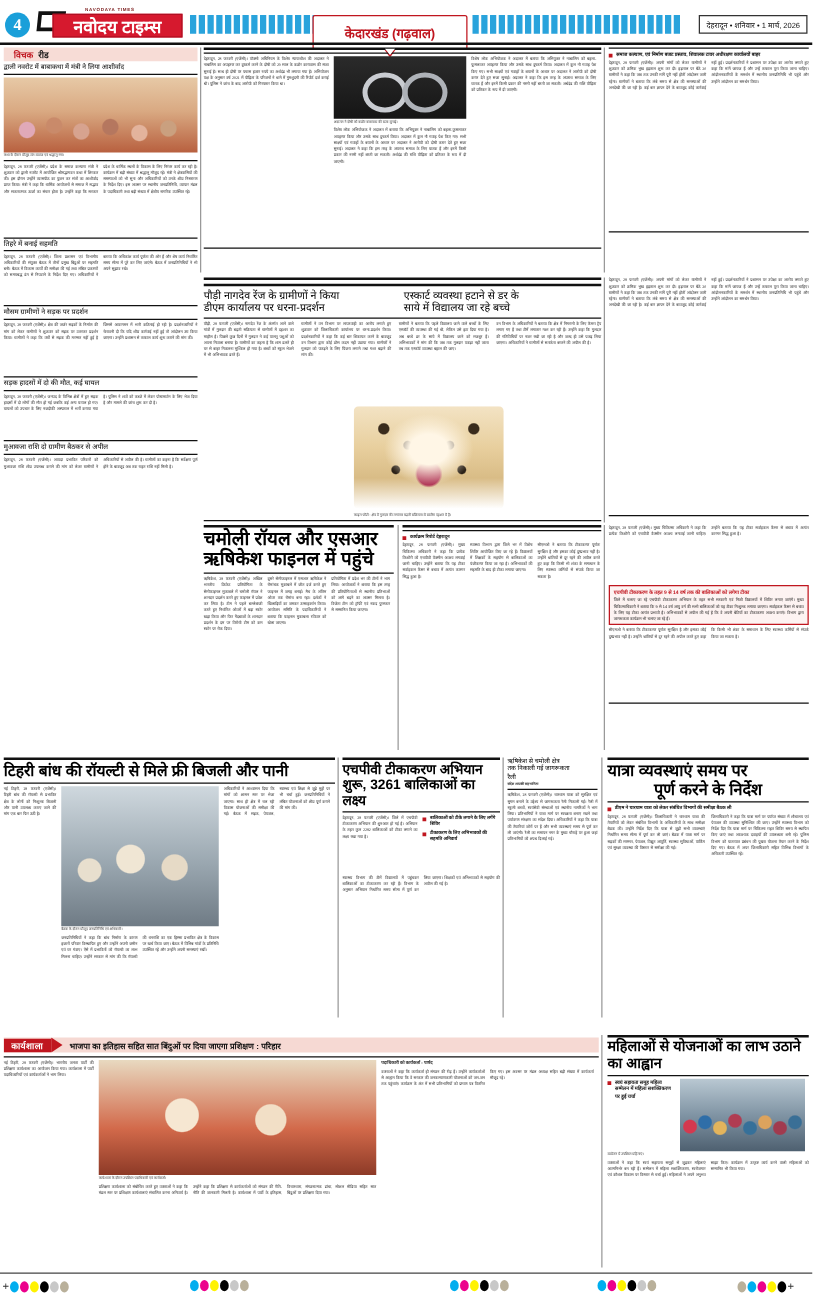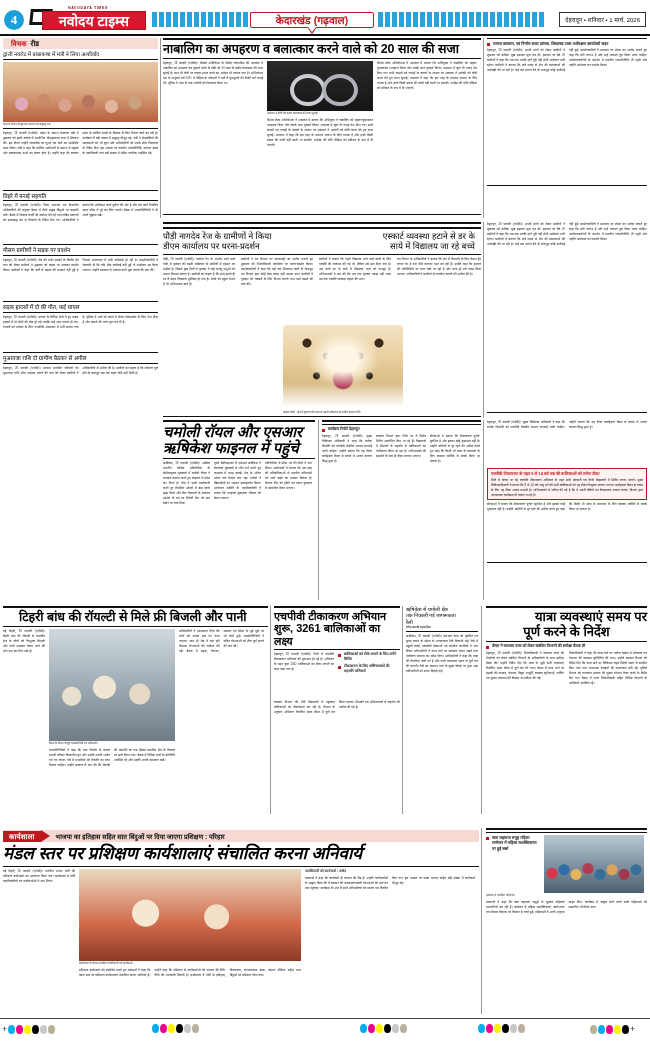--- a/index.html
+++ b/index.html
@@ -37,21 +37,21 @@
     position:absolute; left:14px; top:5px; width:104px; height:19px;
     background:#d6192e; color:#fff; font-weight:bold; font-size:14px;
     display:flex; align-items:center; justify-content:center;
     letter-spacing:0px; border:1px solid #b00f22;
   }
   .bars { position:absolute; top:8px; height:15px; display:flex; gap:2px; }
   .bars i { display:block; width:5px; height:15px; background:#29a3dc; }
   .bars.left { left:152px; }
   .bars.right { left:378px; }
   .edition-tag {
-    position:absolute; left:250px; top:8px; width:124px; height:16px;
+    position:absolute; left:250px; top:8px; width:124px; height:28px;
     background:#fff; border:1.5px solid #c0161f; border-radius:2px;
     color:#c0161f; font-weight:bold; font-size:10.5px;
     display:flex; align-items:center; justify-content:center;
   }
   .edition-tag::after{
     content:""; position:absolute; left:50%; margin-left:-5px; bottom:-7px;
     width:0;height:0; border-left:5px solid transparent; border-right:5px solid transparent;
     border-top:7px solid #c0161f;
   }
   .edition-tag::before{
@@ -68,21 +68,21 @@
 
   
   .body-text { font-size:3.1px; line-height:1.62; color:#1a1a1a; text-align:justify;
                font-family:"Liberation Serif", serif; word-spacing:.3px; }
   .body-text.col2 { column-count:2; column-gap:4px; }
   .body-text.col3 { column-count:3; column-gap:4px; }
 
   h1,h2,h3,h4{ font-weight:bold; color:#000; font-family:"Liberation Sans", sans-serif; }
 
   .hl-xl { font-size:24px; line-height:1.04; letter-spacing:-.3px; }
-  .hl-lg { font-size:15.5px; line-height:1.08;font-style:italic; }
+  .hl-lg { font-size:15.5px; line-height:1.08; }
   .hl-md { font-size:12px; line-height:1.12; }
   .hl-sm { font-size:9px; line-height:1.15; }
   .hl-xs { font-size:7px; line-height:1.2; }
 
   .rule { background:#111; height:1px; width:100%; }
   .rule-thick { background:#111; height:2px; width:100%; }
   .vrule { position:absolute; width:1px; background:#999; }
 
   .caption { font-size:2.8px; color:#333; line-height:1.35; font-family:"Liberation Serif", serif; }
 
@@ -286,21 +286,20 @@
     <div class="body-text col2" style="margin-top:2px;height:36px;">देहरादून, 28 फरवरी (एजेंसी)। जनपद के विभिन्न क्षेत्रों में हुए सड़क हादसों में दो लोगों की मौत हो गई जबकि कई अन्य घायल हो गए। घायलों को उपचार के लिए नजदीकी अस्पताल में भर्ती कराया गया है। पुलिस ने शवों को कब्जे में लेकर पोस्टमार्टम के लिए भेज दिया है और मामले की जांच शुरू कर दी है।</div>
 
     <div class="rule" style="margin-top:1px;"></div>
     <div class="hl-xs" style="margin-top:2px;font-size:5.6px;">मुआवजा राशि दो ग्रामीण बैठकर से अपील</div>
     <div class="rule" style="margin-top:1px;"></div>
     <div class="body-text col2" style="margin-top:2px;height:26px;">देहरादून, 28 फरवरी (एजेंसी)। आपदा प्रभावित परिवारों को मुआवजा राशि शीघ्र उपलब्ध कराने की मांग को लेकर ग्रामीणों ने अधिकारियों से अपील की है। ग्रामीणों का कहना है कि सर्वेक्षण पूर्ण होने के बावजूद अब तक राहत राशि नहीं मिली है।</div>
   </div>
 
   <div class="col" style="left:163px; top:38px; width:318px;">
     <div class="rule-thick"></div>
-    <h2 class="hl-md" style="margin-top:2px;font-size:12.5px;">नाबालिग का अपहरण व बलात्कार करने वाले को 20 साल की सजा</h2>
     <div class="rule" style="margin-top:2px;"></div>
     <div style="display:flex;gap:4px;margin-top:2px;">
       <div style="width:100px;">
         <div class="body-text" style="height:150px;">देहरादून, 28 फरवरी (एजेंसी)। पॉक्सो अधिनियम के विशेष न्यायाधीश की अदालत ने नाबालिग का अपहरण कर दुष्कर्म करने के दोषी को 20 साल के कठोर कारावास की सजा सुनाई है। साथ ही दोषी पर पचास हजार रुपये का अर्थदंड भी लगाया गया है। अभियोजन पक्ष के अनुसार वर्ष 2021 में पीड़िता के परिजनों ने थाने में गुमशुदगी की रिपोर्ट दर्ज कराई थी। पुलिस ने जांच के बाद आरोपी को गिरफ्तार किया था।</div>
       </div>
       <div style="width:106px;">
         <div class="photo ph-handcuff" style="width:106px;height:50px;"></div>
         <div class="caption" style="margin-top:1px;">अदालत ने दोषी को कठोर कारावास की सजा सुनाई।</div>
         <div class="body-text" style="margin-top:2px;height:92px;">विशेष लोक अभियोजक ने अदालत में बताया कि अभियुक्त ने नाबालिग को बहला-फुसलाकर अपहरण किया और उसके साथ दुष्कर्म किया। अदालत में कुल नौ गवाह पेश किए गए। सभी साक्ष्यों एवं गवाहों के बयानों के आधार पर अदालत ने आरोपी को दोषी करार देते हुए सजा सुनाई। अदालत ने कहा कि इस तरह के अपराध समाज के लिए घातक हैं और इनमें किसी प्रकार की नरमी नहीं बरती जा सकती। अर्थदंड की राशि पीड़िता को प्रतिकर के रूप में दी जाएगी।</div>
       </div>
@@ -322,21 +321,21 @@
   <div class="vrule" style="left:483px; top:38px; height:180px;"></div>
 
   <div class="col" style="left:163px; top:222px; width:318px;">
     <div class="rule-thick" style="height:2px;"></div>
     <div class="rule-thick" style="height:2px;margin-top:3px;"></div>
     <div style="display:flex;gap:8px;margin-top:3px;">
       <div style="width:152px;">
         <div class="hl-sm" style="font-size:8.5px;">पौड़ी नागदेव रेंज के ग्रामीणों ने किया</div>
         <div class="hl-sm" style="font-size:8.5px;">डीएम कार्यालय पर धरना-प्रदर्शन</div>
       </div>
-      <div style="width:152px;text-align:right;">
+      <div style="width:152px;text-align:left;">
         <div class="hl-sm" style="font-size:8.5px;">एस्कार्ट व्यवस्था हटाने से डर के</div>
         <div class="hl-sm" style="font-size:8.5px;">साये में विद्यालय जा रहे बच्चे</div>
       </div>
     </div>
     <div class="rule" style="margin-top:2px;"></div>
 
     <div style="position:relative;margin-top:2px;height:118px;">
       <div class="body-text" style="position:absolute;left:0;top:0;width:72px;height:116px;">पौड़ी, 28 फरवरी (एजेंसी)। नागदेव रेंज के अंतर्गत आने वाले गांवों में गुलदार की बढ़ती सक्रियता से ग्रामीणों में दहशत का माहौल है। पिछले कुछ दिनों में गुलदार ने कई पालतू पशुओं को अपना निवाला बनाया है। ग्रामीणों का कहना है कि शाम ढलते ही घर से बाहर निकलना मुश्किल हो गया है। बच्चों को स्कूल भेजने में भी अभिभावक डरते हैं।</div>
       <div class="body-text" style="position:absolute;left:78px;top:0;width:72px;height:116px;">ग्रामीणों ने वन विभाग पर लापरवाही का आरोप लगाते हुए शुक्रवार को जिलाधिकारी कार्यालय पर धरना-प्रदर्शन किया। प्रदर्शनकारियों ने कहा कि कई बार शिकायत करने के बावजूद वन विभाग द्वारा कोई ठोस कदम नहीं उठाया गया। ग्रामीणों ने गुलदार को पकड़ने के लिए पिंजरा लगाने तथा गश्त बढ़ाने की मांग की।</div>
       <div class="body-text" style="position:absolute;left:156px;top:0;width:72px;height:116px;">ग्रामीणों ने बताया कि पहले विद्यालय जाने वाले बच्चों के लिए एस्कॉर्ट की व्यवस्था की गई थी, लेकिन उसे हटा दिया गया है। अब बच्चे डर के साये में विद्यालय जाने को मजबूर हैं। अभिभावकों ने मांग की कि जब तक गुलदार पकड़ा नहीं जाता तब तक एस्कॉर्ट व्यवस्था बहाल की जाए।</div>
@@ -386,21 +385,21 @@
       <div class="bo-body" style="margin-top:1.5px;">जिले में चलाए जा रहे एचपीवी टीकाकरण अभियान के तहत सभी सरकारी एवं निजी विद्यालयों में शिविर लगाए जाएंगे। मुख्य चिकित्साधिकारी ने बताया कि 9 से 14 वर्ष आयु वर्ग की सभी बालिकाओं को यह टीका निःशुल्क लगाया जाएगा। सर्वाइकल कैंसर से बचाव के लिए यह टीका अत्यंत प्रभावी है। अभिभावकों से अपील की गई है कि वे अपनी बेटियों का टीकाकरण अवश्य कराएं। विभाग द्वारा जागरूकता कार्यक्रम भी चलाए जा रहे हैं।</div>
     </div>
     <div class="body-text col2" style="margin-top:2px;height:58px;">सीएमओ ने बताया कि टीकाकरण पूर्णतः सुरक्षित है और इसका कोई दुष्प्रभाव नहीं है। उन्होंने भ्रांतियों से दूर रहने की अपील करते हुए कहा कि किसी भी शंका के समाधान के लिए स्वास्थ्य कर्मियों से संपर्क किया जा सकता है।</div>
     <div class="rule" style="margin-top:2px;"></div>
   </div>
 
   <div class="vrule" style="left:483px; top:420px; height:180px;"></div>
 
   <div class="col" style="left:3px; top:606px; width:265px;">
     <div class="rule-thick"></div>
-    <h2 class="hl-md" style="margin-top:2px;font-size:12.5px;margin-left:16px;">टिहरी बांध की रॉयल्टी से मिले फ्री बिजली और पानी</h2>
+    <h2 class="hl-md" style="margin-top:2px;font-size:12.5px;">टिहरी बांध की रॉयल्टी से मिले फ्री बिजली और पानी</h2>
     <div class="rule" style="margin-top:2px;"></div>
     <div style="display:flex;gap:4px;margin-top:2px;">
       <div style="width:42px;">
         <div class="body-text" style="height:190px;">नई टिहरी, 28 फरवरी (एजेंसी)। टिहरी बांध की रॉयल्टी से प्रभावित क्षेत्र के लोगों को निःशुल्क बिजली और पानी उपलब्ध कराए जाने की मांग एक बार फिर उठी है।</div>
       </div>
       <div style="width:126px;">
         <div class="photo ph-meet" style="width:126px;height:112px;"></div>
         <div class="caption" style="margin-top:1px;">बैठक के दौरान मौजूद जनप्रतिनिधि एवं अधिकारी।</div>
         <div class="body-text col2" style="margin-top:2px;height:66px;">जनप्रतिनिधियों ने कहा कि बांध निर्माण के कारण हजारों परिवार विस्थापित हुए और उन्होंने अपनी जमीन एवं घर गंवाए। ऐसे में प्रभावितों को रॉयल्टी का लाभ मिलना चाहिए। उन्होंने सरकार से मांग की कि रॉयल्टी की धनराशि का एक हिस्सा प्रभावित क्षेत्र के विकास पर खर्च किया जाए। बैठक में विभिन्न गांवों के प्रतिनिधि उपस्थित रहे और उन्होंने अपनी समस्याएं रखीं।</div>
       </div>
@@ -435,37 +434,36 @@
     <div class="hl-xs" style="font-size:5px;line-height:1.25;">रैली</div>
     <div class="caption" style="margin-top:1px;font-weight:bold;">संदेश आपकी सहभागिता</div>
     <div class="rule" style="margin-top:1.5px;"></div>
     <div class="body-text" style="margin-top:2px;height:186px;">ऋषिकेश, 28 फरवरी (एजेंसी)। चारधाम यात्रा को सुरक्षित एवं सुगम बनाने के उद्देश्य से जागरूकता रैली निकाली गई। रैली में स्कूली बच्चों, स्वयंसेवी संस्थाओं एवं स्थानीय नागरिकों ने भाग लिया। प्रतिभागियों ने यात्रा मार्ग पर स्वच्छता बनाए रखने तथा पर्यावरण संरक्षण का संदेश दिया। अधिकारियों ने कहा कि यात्रा की तैयारियां जोरों पर हैं और सभी व्यवस्थाएं समय से पूर्ण कर ली जाएंगी। रैली का समापन नगर के मुख्य चौराहे पर हुआ जहां प्रतिभागियों को शपथ दिलाई गई।</div>
   </div>
 
   <div class="vrule" style="left:481px; top:606px; height:208px;"></div>
 
   <div class="col" style="left:486px; top:606px; width:161px;">
     <div class="rule-thick"></div>
-    <h2 class="hl-md" style="margin-top:2px;font-size:13px;text-align:right;">यात्रा व्यवस्थाएं समय पर</h2>
+    <h2 class="hl-md" style="margin-top:2px;font-size:13px;text-align:left;">यात्रा व्यवस्थाएं समय पर</h2>
     <h2 class="hl-md" style="font-size:13px;text-align:center;">पूर्ण करने के निर्देश</h2>
     <div class="rule" style="margin-top:2px;"></div>
     <div class="bullet-item" style="margin-top:2px;font-size:3.8px;">डीएम ने चारधाम यात्रा को लेकर संबंधित विभागों की समीक्षा बैठक ली</div>
     <div style="display:flex;gap:5px;margin-top:2px;">
       <div class="body-text" style="width:78px;height:162px;">देहरादून, 28 फरवरी (एजेंसी)। जिलाधिकारी ने चारधाम यात्रा की तैयारियों को लेकर संबंधित विभागों के अधिकारियों के साथ समीक्षा बैठक की। उन्होंने निर्देश दिए कि यात्रा से जुड़ी सभी व्यवस्थाएं निर्धारित समय सीमा में पूर्ण कर ली जाएं। बैठक में यात्रा मार्ग पर सड़कों की मरम्मत, पेयजल, विद्युत आपूर्ति, स्वास्थ्य सुविधाओं, पार्किंग एवं सुरक्षा व्यवस्था की विस्तार से समीक्षा की गई।</div>
       <div class="body-text" style="width:78px;height:162px;">जिलाधिकारी ने कहा कि यात्रा मार्ग पर पर्याप्त संख्या में शौचालय एवं पेयजल की व्यवस्था सुनिश्चित की जाए। उन्होंने स्वास्थ्य विभाग को निर्देश दिए कि यात्रा मार्ग पर चिकित्सा राहत शिविर समय से स्थापित किए जाएं तथा आवश्यक दवाइयों की उपलब्धता बनी रहे। पुलिस विभाग को यातायात प्रबंधन की पुख्ता योजना तैयार करने के निर्देश दिए गए। बैठक में अपर जिलाधिकारी सहित विभिन्न विभागों के अधिकारी उपस्थित रहे।</div>
     </div>
   </div>
 
   <div class="col" style="left:3px; top:830px; width:476px;">
     <div class="chip-band">
       <span class="chip-red">कार्यशाला</span>
       <span style="display:inline-block;width:0;height:0;border-top:6px solid transparent;border-bottom:6px solid transparent;border-left:9px solid #c0161f;margin-left:-6px;"></span>
       <span class="txt">भाजपा का इतिहास सहित सात बिंदुओं पर दिया जाएगा प्रशिक्षण : परिहार</span>
     </div>
-    <h2 class="hl-lg" style="margin-top:3px;font-size:17px;">मंडल स्तर पर प्रशिक्षण कार्यशालाएं संचालित करना अनिवार्य</h2>
     <div class="rule" style="margin-top:3px;"></div>
     <div style="display:flex;gap:4px;margin-top:2px;">
       <div style="width:72px;">
         <div class="body-text" style="height:148px;">नई टिहरी, 28 फरवरी (एजेंसी)। भारतीय जनता पार्टी की प्रशिक्षण कार्यशाला का आयोजन किया गया। कार्यशाला में पार्टी पदाधिकारियों एवं कार्यकर्ताओं ने भाग लिया।</div>
       </div>
       <div style="width:222px;">
         <div class="photo ph-stage" style="width:222px;height:92px;"></div>
         <div class="caption" style="margin-top:1px;">कार्यशाला के दौरान उपस्थित पदाधिकारी एवं कार्यकर्ता।</div>
         <div class="body-text col3" style="margin-top:2px;height:48px;">प्रशिक्षण कार्यशाला को संबोधित करते हुए वक्ताओं ने कहा कि मंडल स्तर पर प्रशिक्षण कार्यशालाएं संचालित करना अनिवार्य है। उन्होंने कहा कि प्रशिक्षण से कार्यकर्ताओं को संगठन की रीति-नीति की जानकारी मिलती है। कार्यशाला में पार्टी के इतिहास, विचारधारा, संगठनात्मक ढांचा, सोशल मीडिया सहित सात बिंदुओं पर प्रशिक्षण दिया गया।</div>
       </div>
@@ -473,20 +471,21 @@
         <div class="caption" style="font-weight:bold;font-size:3.6px;">पदाधिकारी को कार्यकर्ता : पार्षद</div>
         <div class="body-text col2" style="margin-top:2px;height:142px;">वक्ताओं ने कहा कि कार्यकर्ता ही संगठन की रीढ़ हैं। उन्होंने कार्यकर्ताओं से आह्वान किया कि वे सरकार की जनकल्याणकारी योजनाओं को जन-जन तक पहुंचाएं। कार्यक्रम के अंत में सभी प्रतिभागियों को प्रमाण पत्र वितरित किए गए। इस अवसर पर मंडल अध्यक्ष सहित बड़ी संख्या में कार्यकर्ता मौजूद रहे।</div>
       </div>
     </div>
   </div>
 
   <div class="vrule" style="left:481px; top:828px; height:186px;"></div>
 
   <div class="col" style="left:486px; top:828px; width:161px;">
     <div class="rule-thick"></div>
+    <h2 class="hl-md" style="margin-top:2px;font-size:11.5px;">महिलाओं से योजनाओं का लाभ उठाने का आह्वान</h2>
     <div class="rule" style="margin-top:2px;"></div>
     <div style="display:flex;gap:4px;margin-top:2px;">
       <div style="width:54px;">
         <div class="bullet-item" style="font-size:4px;">स्वयं सहायता समूह महिला सम्मेलन में महिला सशक्तिकरण पर हुई चर्चा</div>
       </div>
       <div style="width:100px;">
         <div class="photo ph-women" style="width:100px;height:58px;"></div>
       </div>
     </div>
     <div class="caption" style="margin-top:1px;">सम्मेलन में उपस्थित महिलाएं।</div>

